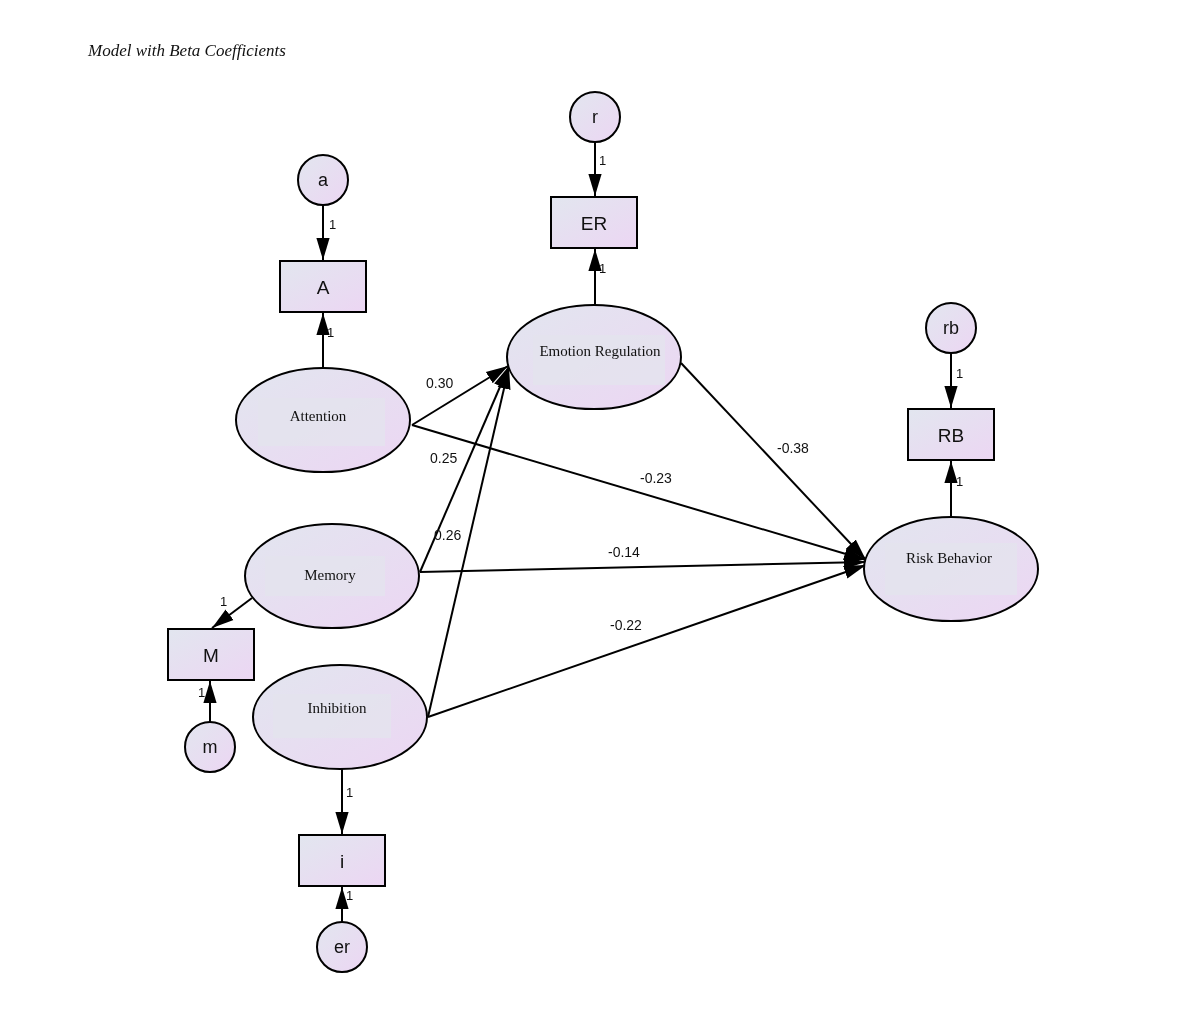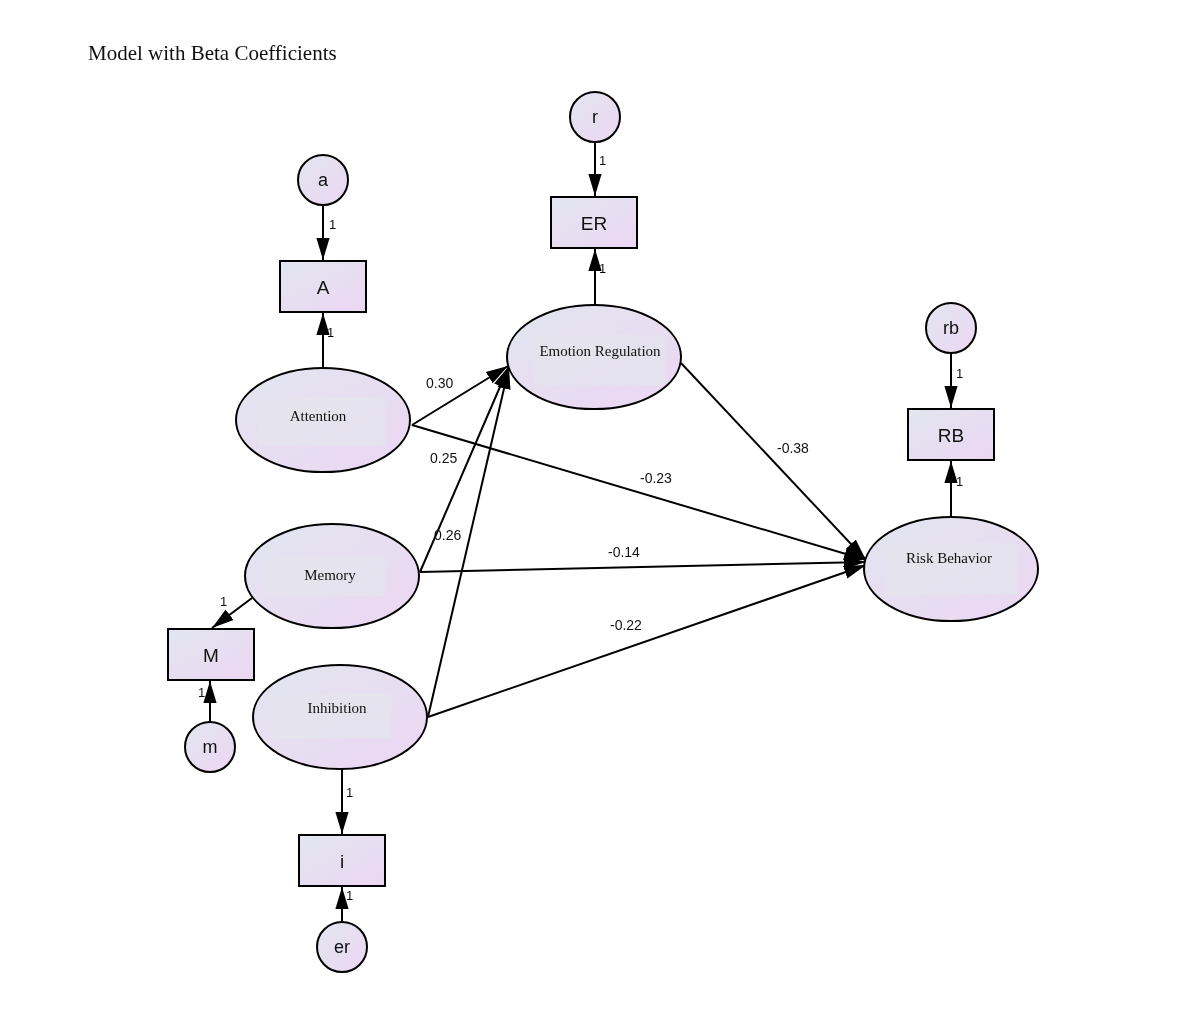--- a/index.html
+++ b/index.html
@@ -1,20 +1,20 @@
 <!DOCTYPE html>
 <html><head>
 <meta charset="utf-8">
 <style>
   html, body { margin: 0; padding: 0; background: #ffffff; }
   body { width: 1185px; height: 1023px; position: relative; overflow: hidden; }
   .title {
     position: absolute; left: 88px; top: 41px;
     font-family: "Liberation Serif", "DejaVu Serif", serif;
-    font-size: 21px; color: #111;
+    font-style: italic; font-size: 17px; color: #111;
   }
   svg { position: absolute; left: 0; top: 0; }
   .lat-label { font-family: "Liberation Serif", "DejaVu Serif", serif; font-size: 15px; fill: #111; }
   .obs-label { font-family: "Liberation Sans", "DejaVu Sans", sans-serif; font-size: 19px; fill: #111; }
   .err-label { font-family: "Liberation Sans", "DejaVu Sans", sans-serif; font-size: 18px; fill: #111; }
   .coef { font-family: "Liberation Sans", "DejaVu Sans", sans-serif; font-size: 14px; fill: #111; }
   .one { font-family: "Liberation Sans", "DejaVu Sans", sans-serif; font-size: 13px; fill: #111; }
 </style>
 </head>
 <body>

